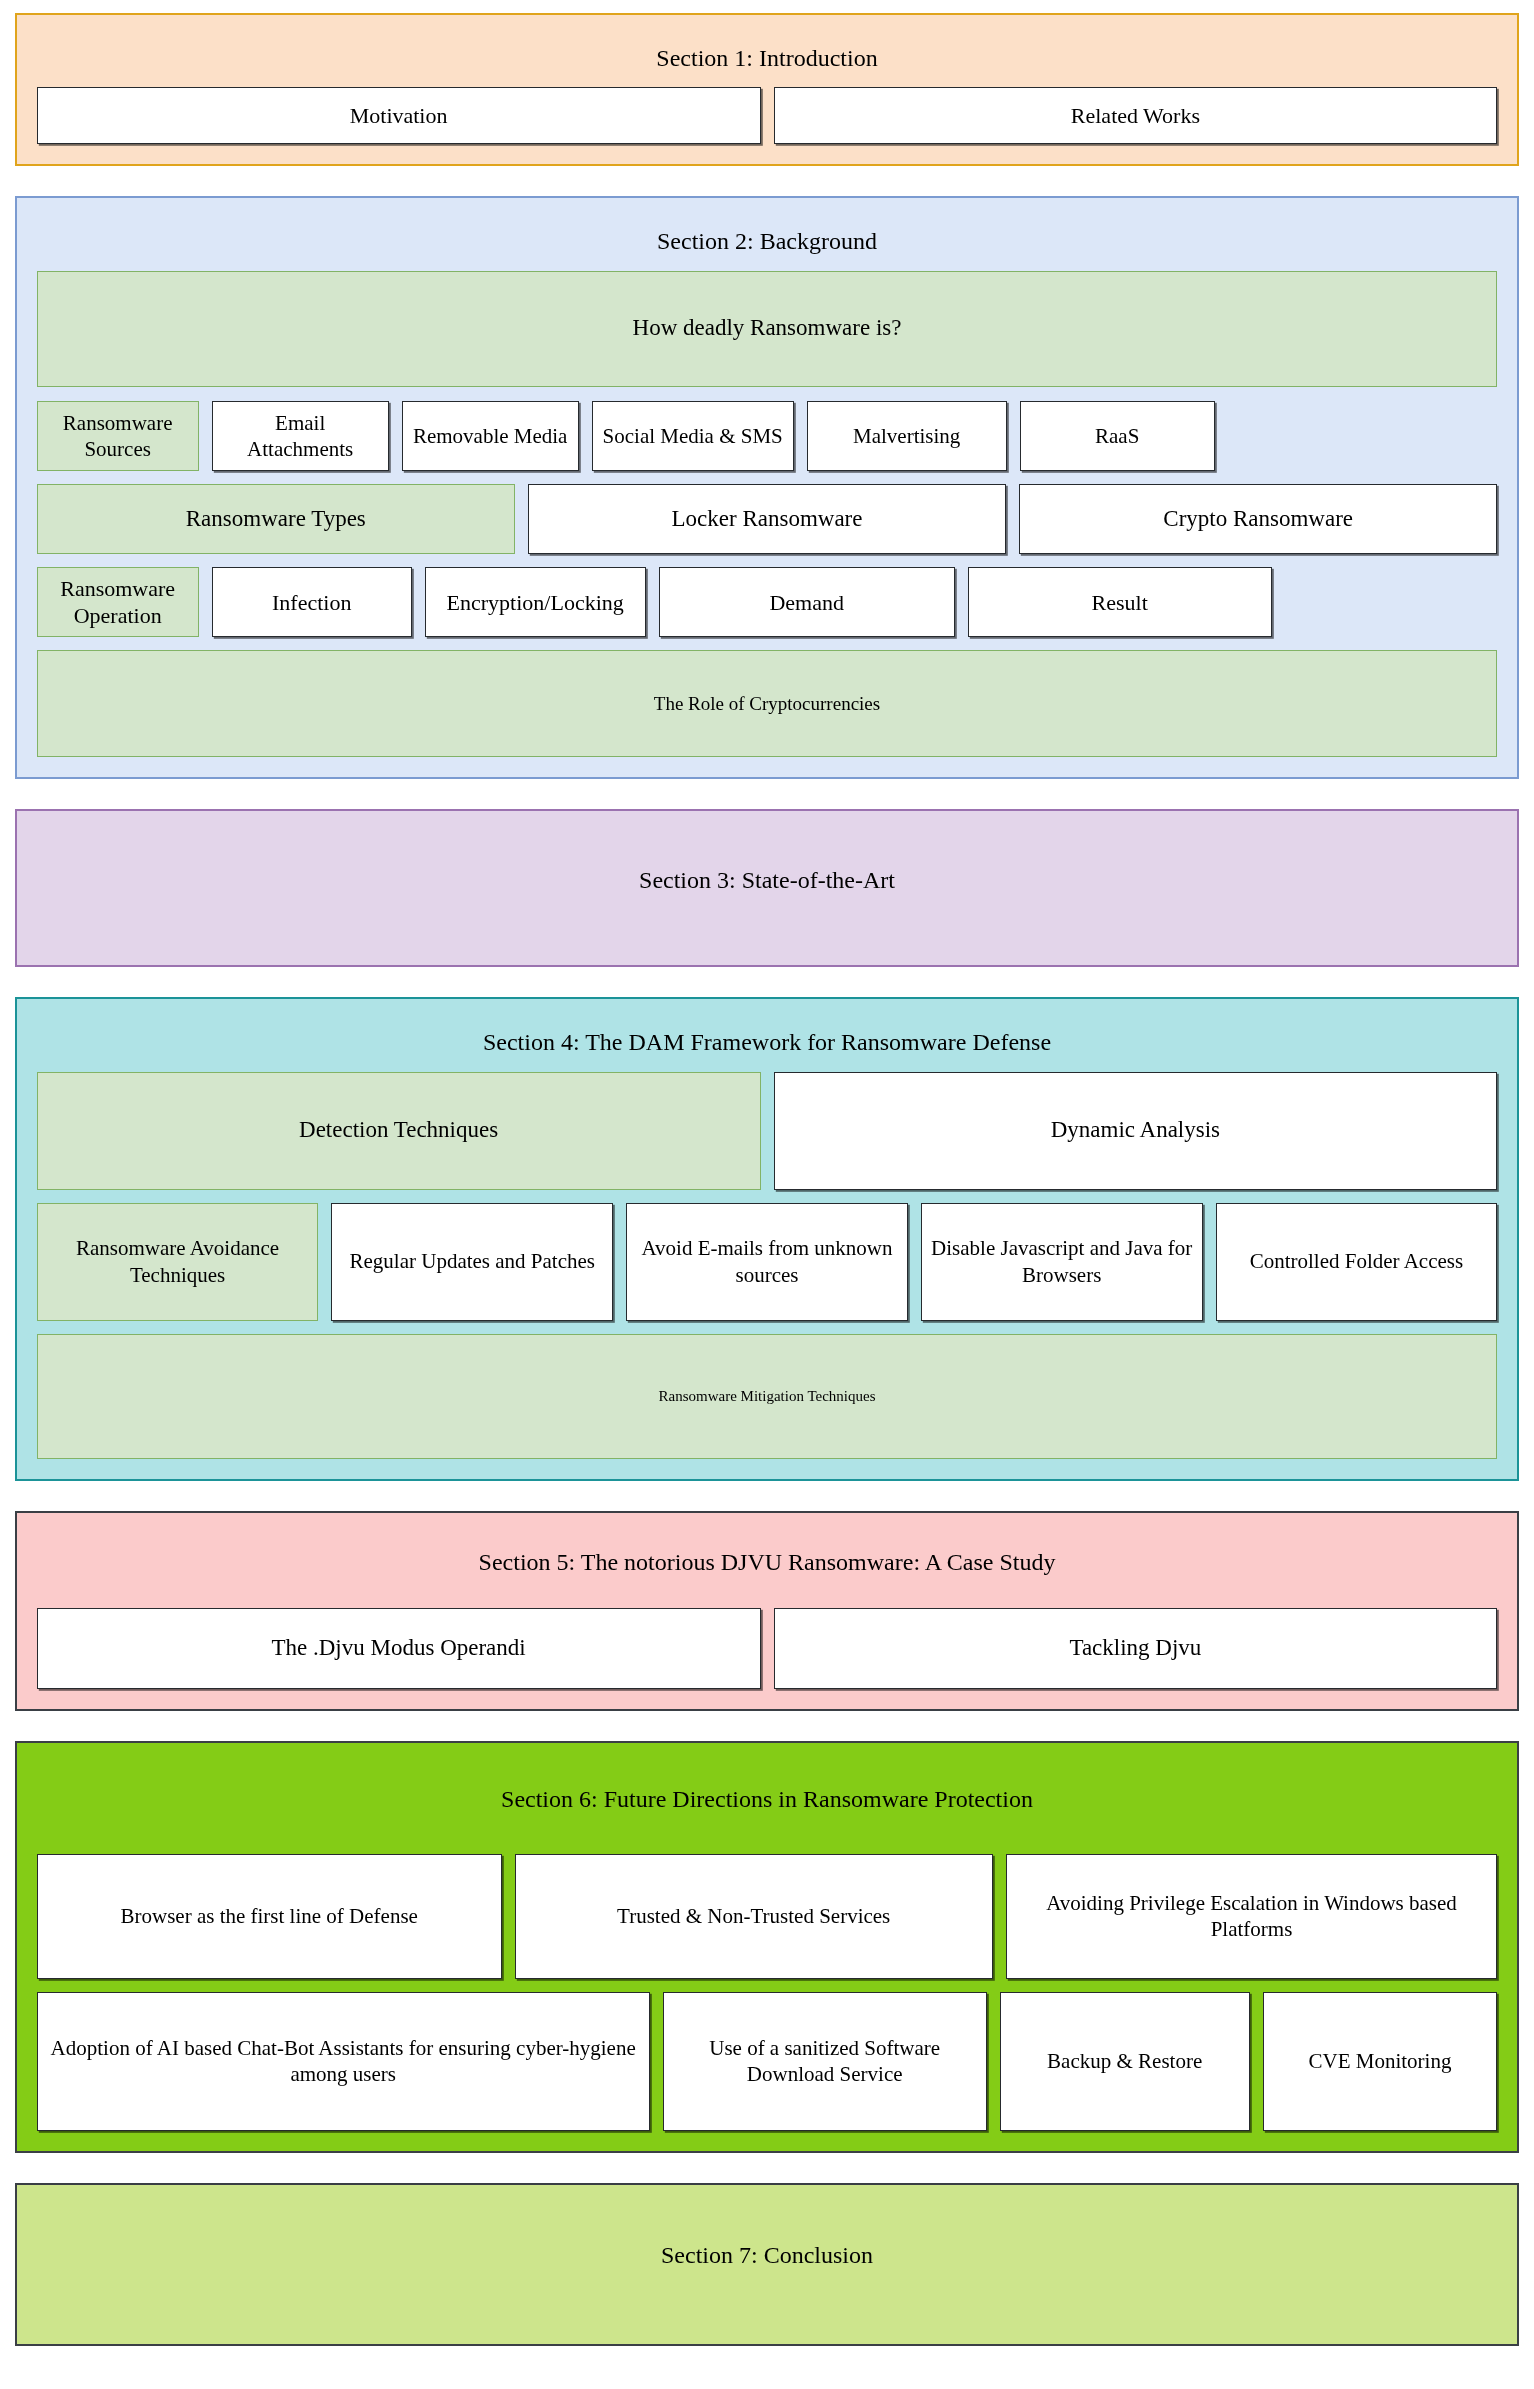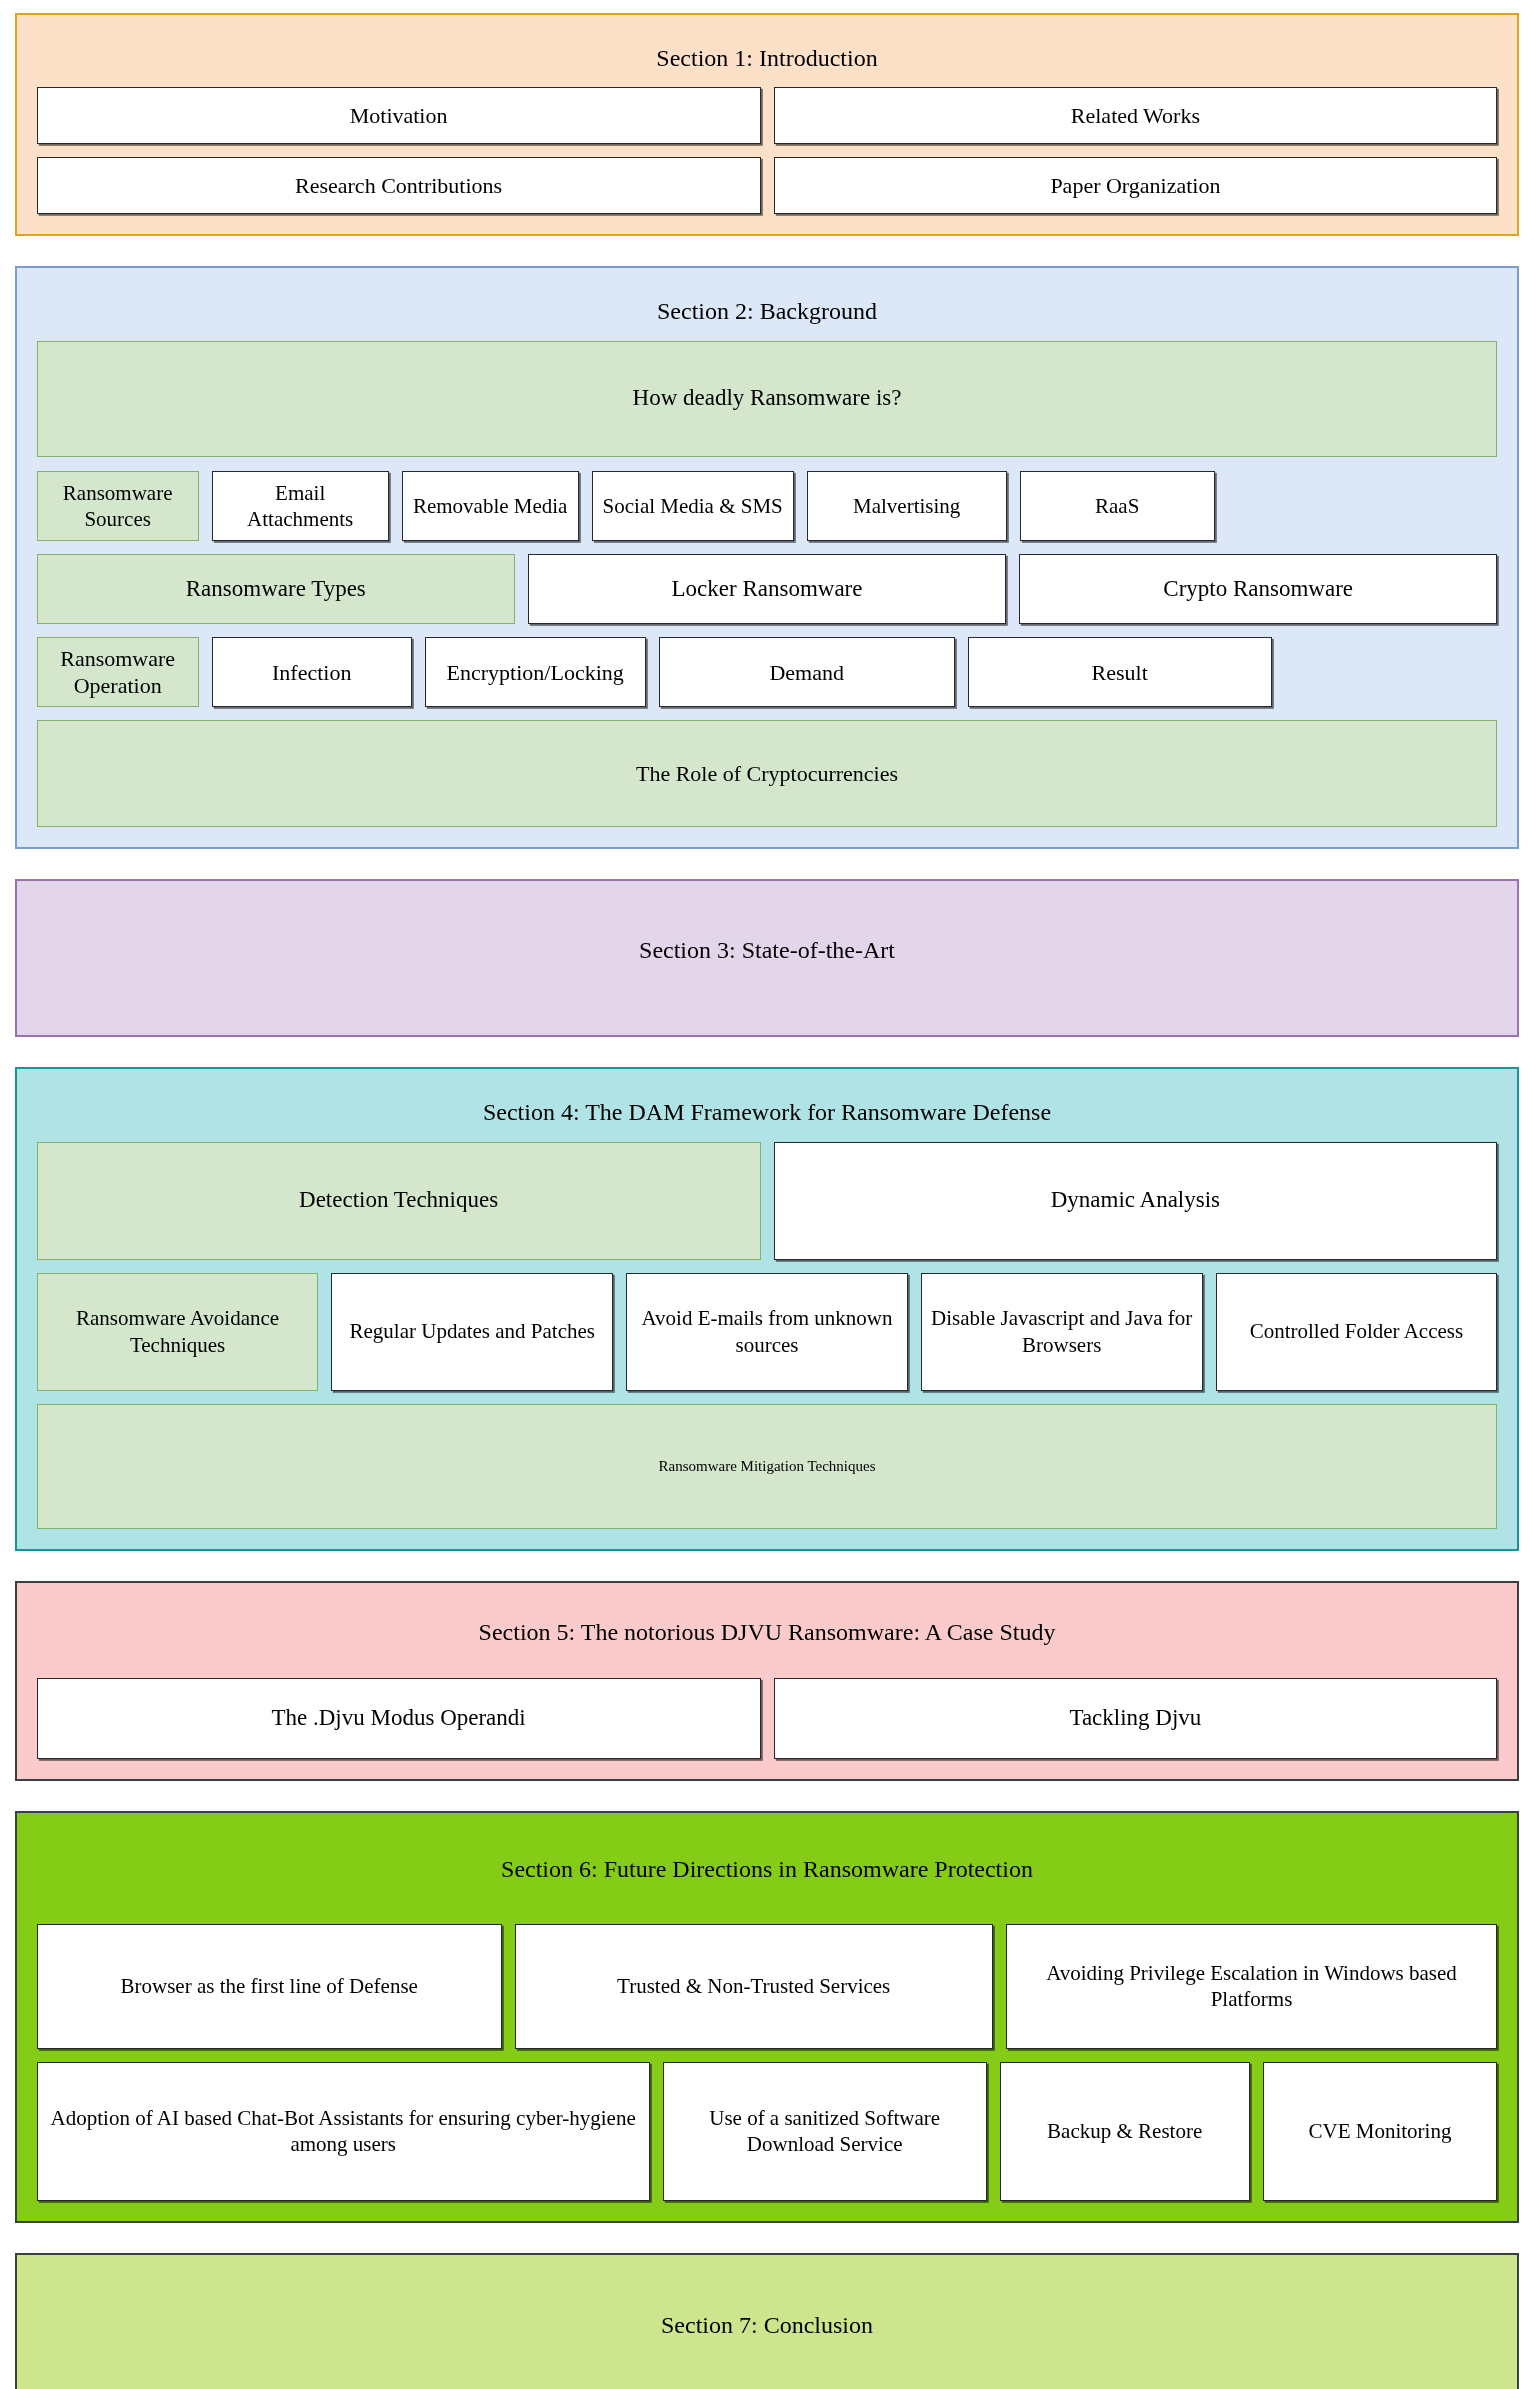--- a/index.html
+++ b/index.html
@@ -75,21 +75,21 @@
     gap: 13px;
     align-items: stretch;
   }
   .row + .row { margin-top: 13px; }
 
   
   .s1 .row .box { flex: 1 1 0; height: 57px; font-size: 22px; }
 
   
   .s2 .banner { height: 116px; font-size: 23px; margin-bottom: 14.7px; }
-  .s2 .banner-bottom { height: 107px; font-size: 22px; margin-top: 13px; }
+  .s2 .banner-bottom { height: 107px; font-size: 19px; margin-top: 13px; }
   .s2 .lbl { flex: 0 0 162px; font-size: 20px; }
   .s2 .r-sources { height: 70px; }
   .s2 .r-sources .box { font-size: 21px; }
   .s2 .r-sources .c1 { flex: 0 0 177px; }
   .s2 .r-sources .c2 { flex: 0 0 177px; }
   .s2 .r-sources .c3 { flex: 0 0 202px; }
   .s2 .r-sources .c4 { flex: 0 0 200px; }
   .s2 .r-sources .c5 { flex: 0 0 195px; }
   .s2 .r-types { height: 70px; }
   .s2 .r-types .box { flex: 1 1 0; font-size: 23px; }
@@ -138,24 +138,20 @@
 <body>
 
 <div id="diagram">
 
   <div class="section s1">
     <div class="section-title">Section 1: Introduction</div>
     <div class="row">
       <div class="box box-white">Motivation</div>
       <div class="box box-white">Related Works</div>
     </div>
-    <div class="row">
-      <div class="box box-white">Research Contributions</div>
-      <div class="box box-white">Paper Organization</div>
-    </div>
   </div>
 
   <div class="section s2">
     <div class="section-title">Section 2: Background</div>
 
     <div class="box box-green banner">How deadly Ransomware is?</div>
 
     <div class="row r-sources">
       <div class="box box-green lbl">Ransomware Sources</div>
       <div class="box box-white c1">Email Attachments</div>

